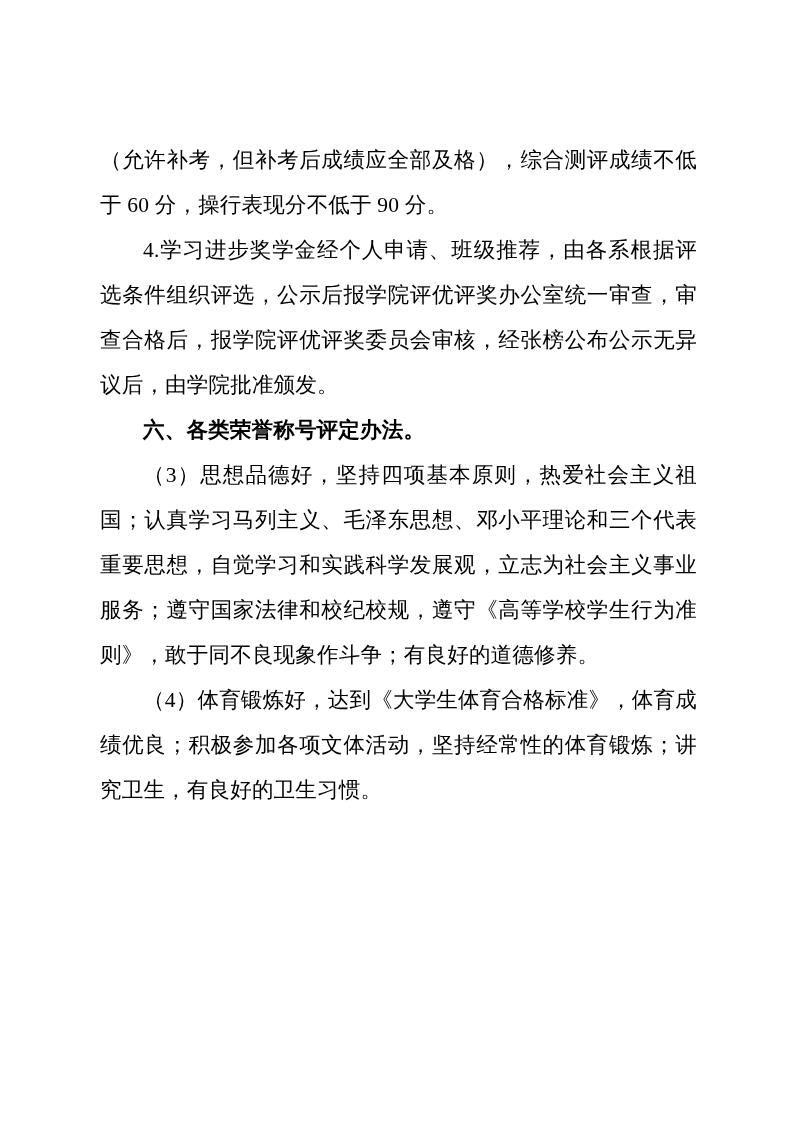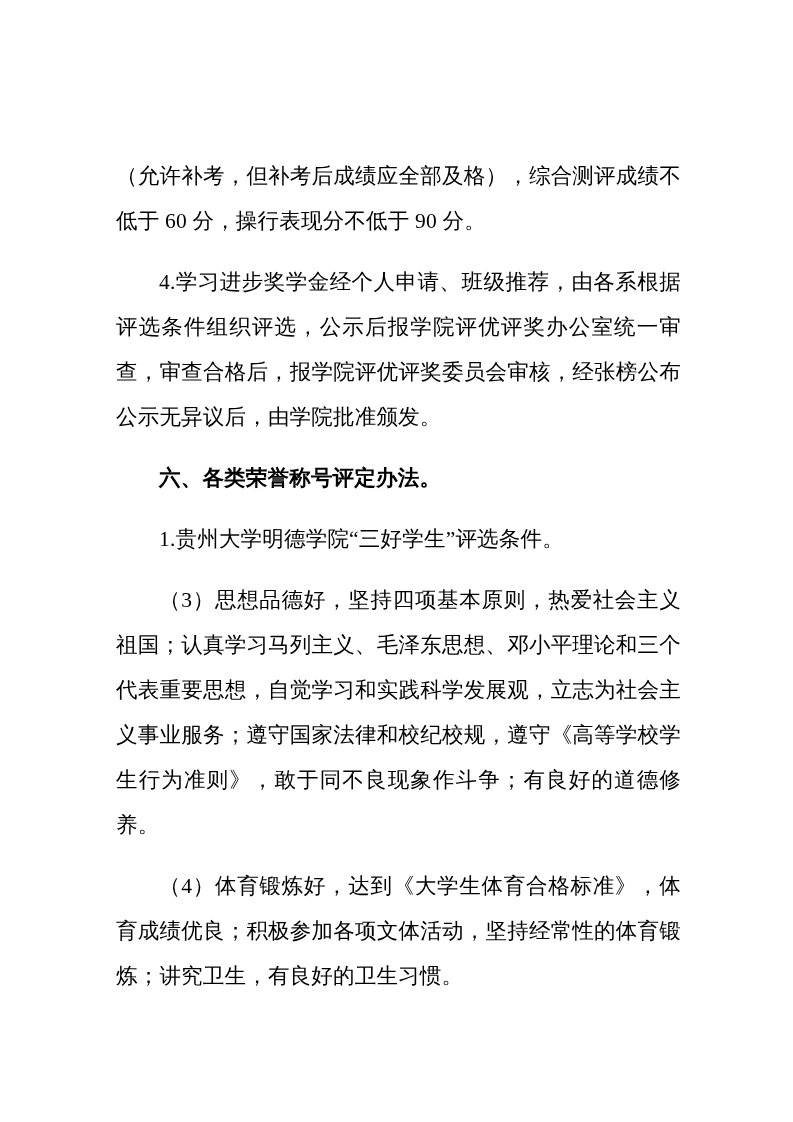--- a/index.html
+++ b/index.html
@@ -22,37 +22,36 @@
     padding: 138px 96px 0 100px;
   }
   .doc-body {
     font-size: 21.5px;
     line-height: 45px;
     text-align: justify;
     text-justify: inter-ideograph;
     letter-spacing: 0.2px;
   }
   .para {
-    margin: 16px;
+    margin: 0;
     text-indent: 0;
   }
   .para.indent {
     text-indent: 2em;
   }
   .para.heading {
     text-indent: 2em;
     font-weight: bold;
     font-family: Liberation Serif, serif;
   }
 </style>
 </head>
 <body>
 
 <div class="page">
   <div class="doc-body">
     <p class="para">（允许补考，但补考后成绩应全部及格），综合测评成绩不低于 60 分，操行表现分不低于 90 分。</p>
     <p class="para indent">4.学习进步奖学金经个人申请、班级推荐，由各系根据评选条件组织评选，公示后报学院评优评奖办公室统一审查，审查合格后，报学院评优评奖委员会审核，经张榜公布公示无异议后，由学院批准颁发。</p>
     <p class="para heading">六、各类荣誉称号评定办法。</p>
-    <p class="para indent">1.贵州大学明德学院“三好学生”评选条件。</p>
     <p class="para indent">（3）思想品德好，坚持四项基本原则，热爱社会主义祖国；认真学习马列主义、毛泽东思想、邓小平理论和三个代表重要思想，自觉学习和实践科学发展观，立志为社会主义事业服务；遵守国家法律和校纪校规，遵守《高等学校学生行为准则》，敢于同不良现象作斗争；有良好的道德修养。</p>
     <p class="para indent">（4）体育锻炼好，达到《大学生体育合格标准》，体育成绩优良；积极参加各项文体活动，坚持经常性的体育锻炼；讲究卫生，有良好的卫生习惯。</p>
   </div>
 </div>
 
 </body></html>

